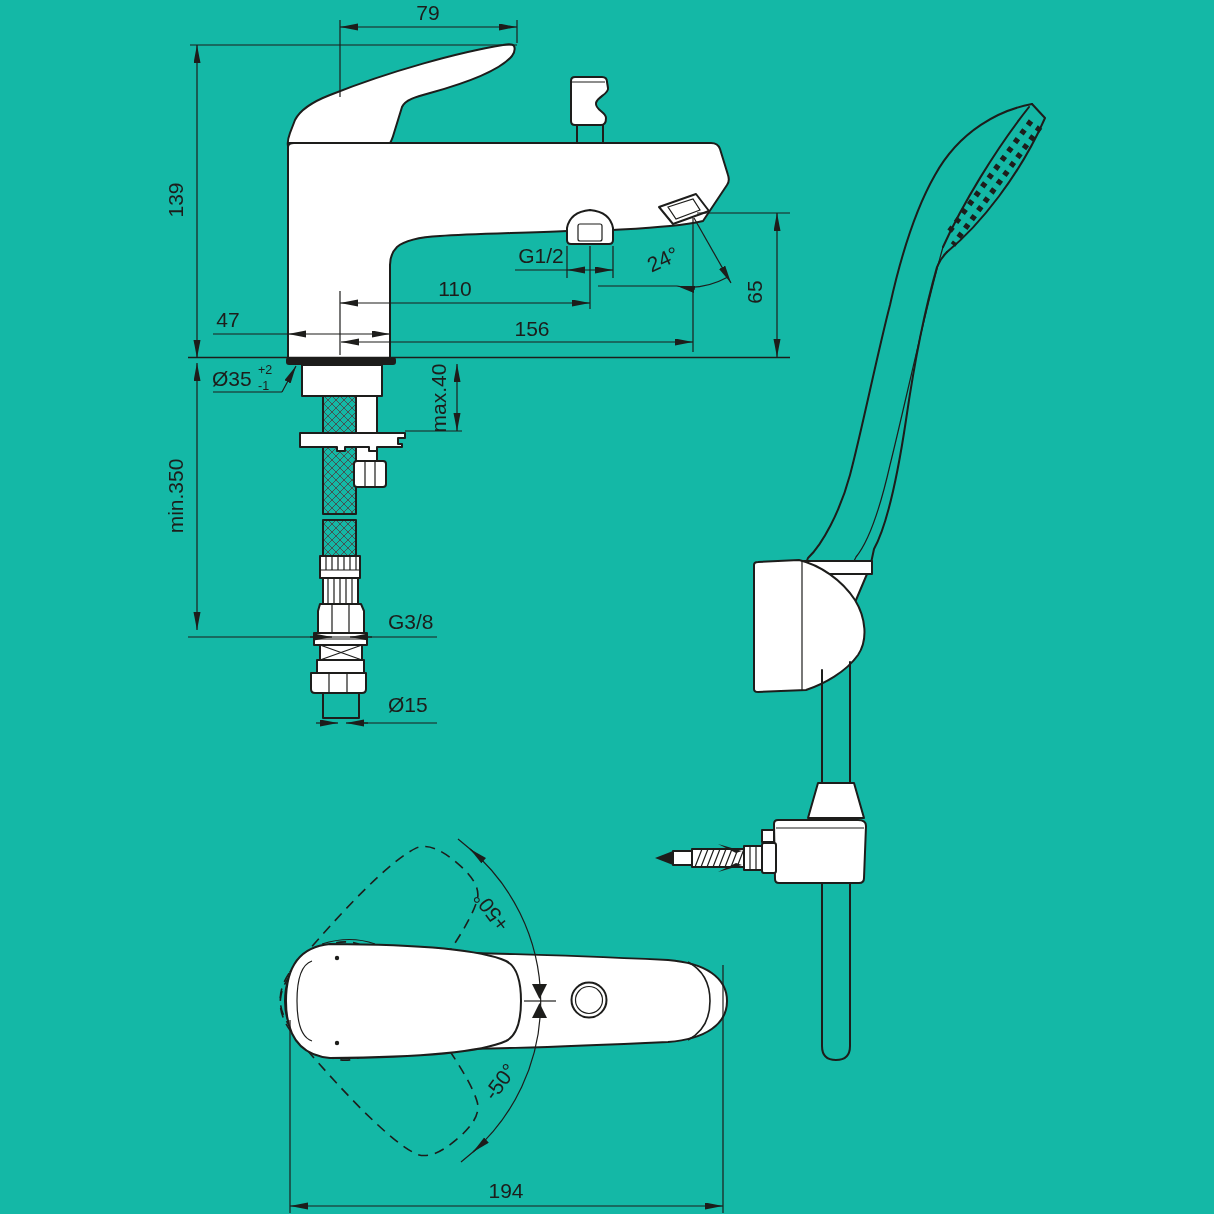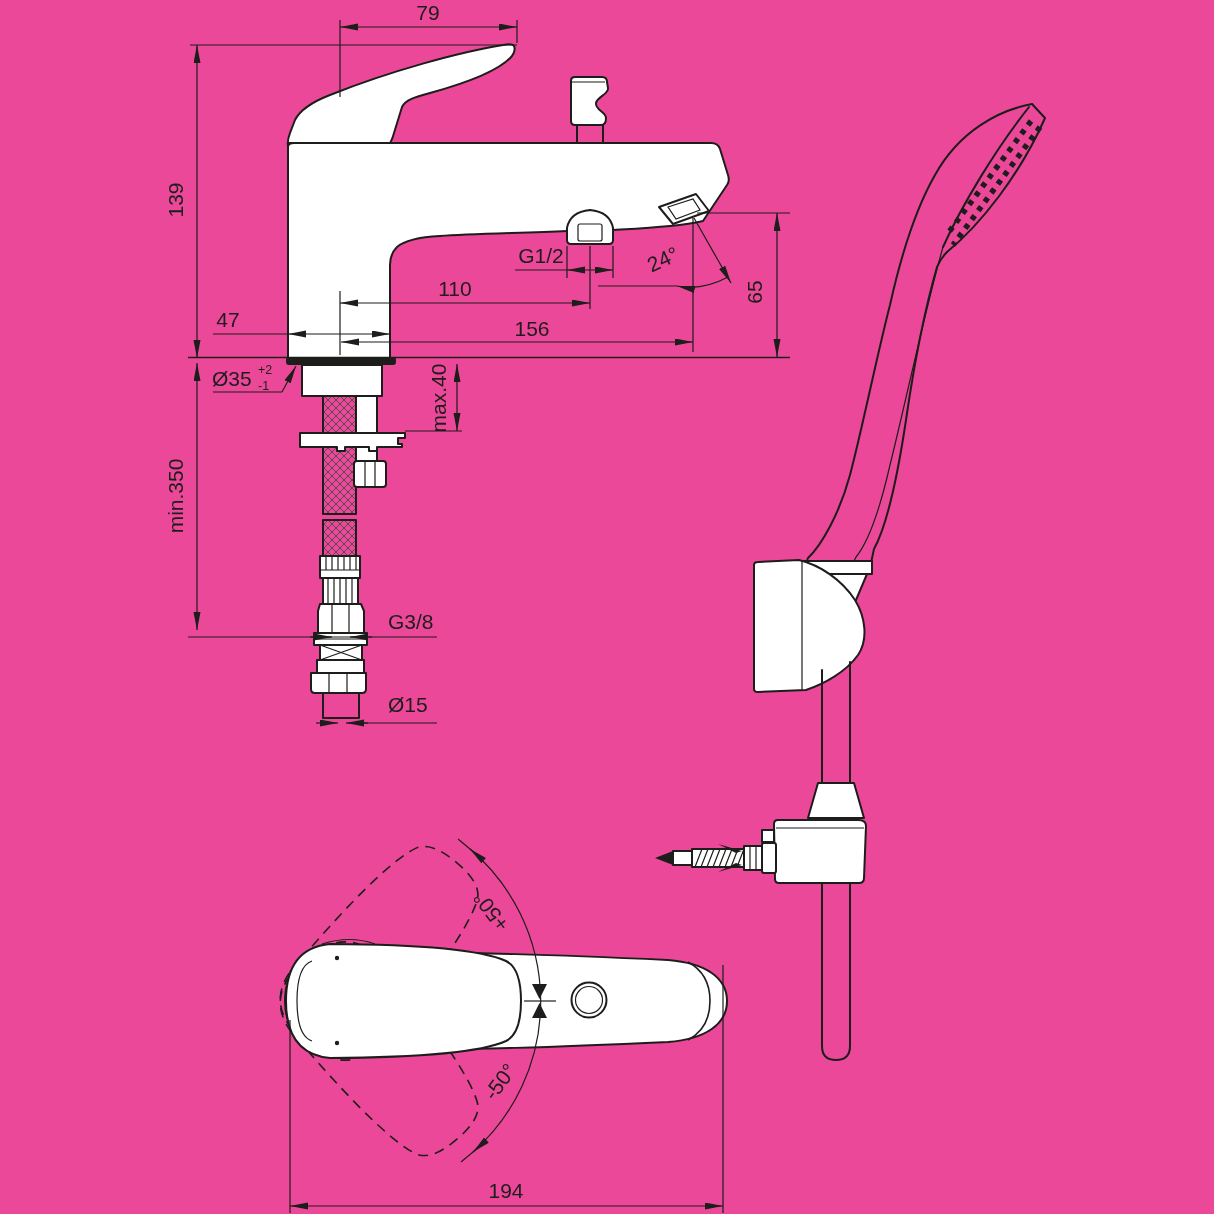--- a/index.html
+++ b/index.html
@@ -1,16 +1,16 @@
 <!DOCTYPE html>
 <html><head>
 <meta charset="utf-8">
 <style>
   html,body{margin:0;padding:0;background:#fff;}
-  .stage{width:1214px;height:1214px;background:#ec4899;position:relative;overflow:hidden;}
+  .stage{width:1214px;height:1214px;background:#14b8a6;position:relative;overflow:hidden;}
   svg{display:block;}
   .ol{fill:#fff;stroke:#1d1d1b;stroke-width:2;stroke-linejoin:round;stroke-linecap:round;}
   .oln{fill:none;stroke:#1d1d1b;stroke-width:2;stroke-linejoin:round;stroke-linecap:round;}
   .thin{fill:none;stroke:#1d1d1b;stroke-width:1.2;}
   .med{fill:none;stroke:#1d1d1b;stroke-width:1.6;}
   .dim{fill:none;stroke:#1d1d1b;stroke-width:1.2;}
   .dash{fill:none;stroke:#1d1d1b;stroke-width:1.6;stroke-dasharray:10 7;}
   .solidfill{fill:#1d1d1b;stroke:none;}
   .lbl{font-family:"Liberation Sans","DejaVu Sans",sans-serif;font-size:21px;fill:#1d1d1b;}
   .lblsm{font-family:"Liberation Sans","DejaVu Sans",sans-serif;font-size:12.5px;fill:#1d1d1b;}

